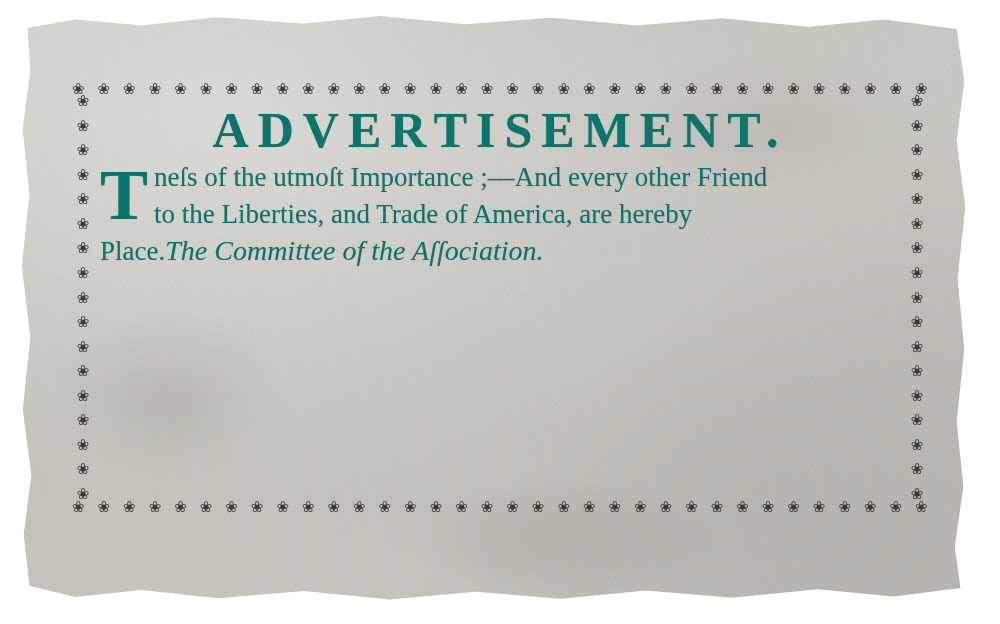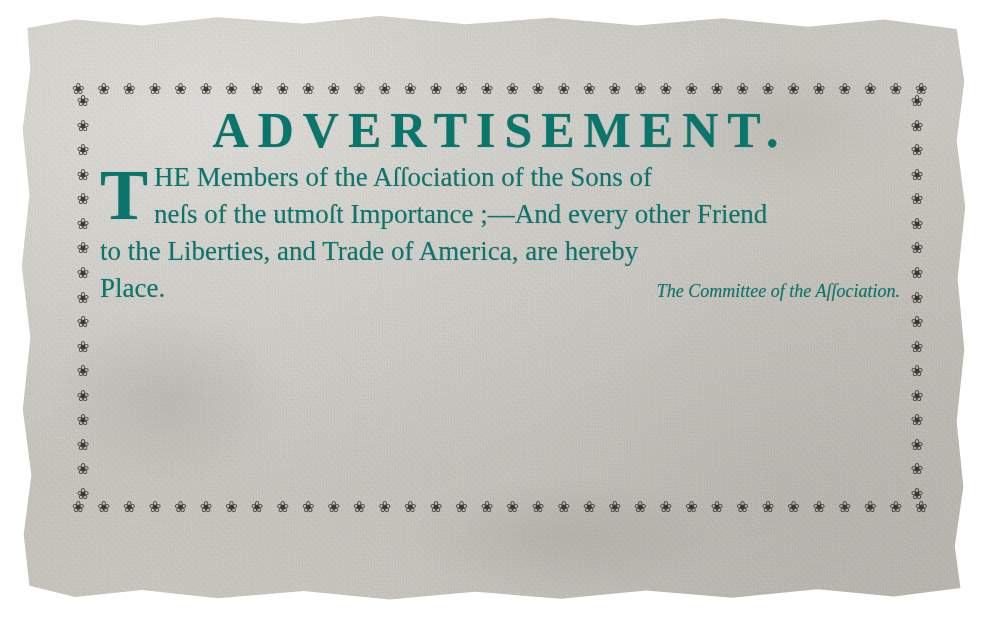--- a/index.html
+++ b/index.html
@@ -152,26 +152,25 @@
   .line {
     display: block;
     white-space: nowrap;
   }
   .line.indent { padding-left: 96px; }
 
   .signature {
     display: block;
     text-align: right;
     font-style: italic;
-    font-size: 18px;
+    font-size: 28px;
     margin-top: -2px;
   }
   .sig-row {
     display: flex;
-    justify-content: space-between;
     align-items: baseline;
   }
 
   .dateline {
     margin-top: 20px;
     font-family: "Liberation Serif", serif;
     font-size: 27px;
     letter-spacing: 0.4px;
     padding-left: 28px;
     text-shadow: 0 0 1px rgba(40,36,30,0.25);
@@ -305,21 +304,20 @@
         <span class="orn-unit">❀</span>
       </div>
   </div>
 
   <div class="content">
 
     <div class="headline">ADVERTISEMENT.</div>
 
     <div class="body-block">
       <span class="dropcap">T</span>
-      <span class="line">HE Members of the Aſſociation of the Sons of</span>
       <span class="line">neſs of the utmoſt Importance ;—And every other Friend</span>
       <span class="line">to the Liberties, and Trade of America, are hereby</span>
       <div class="sig-row">
         <span class="line">Place.</span>
         <span class="signature">The Committee of the Aſſociation.</span>
       </div>
     </div>
 
 
   </div>

